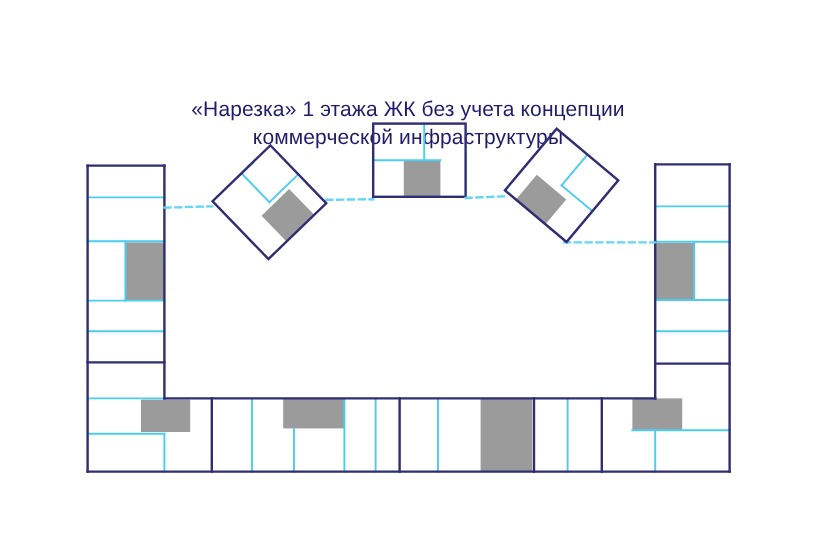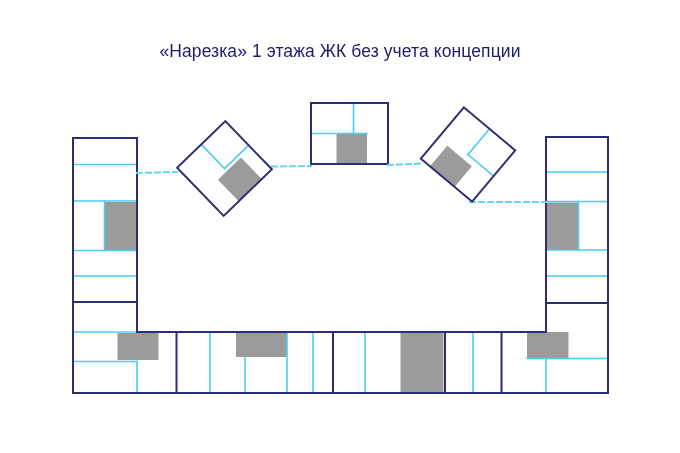--- a/index.html
+++ b/index.html
@@ -29,22 +29,23 @@
     left: 0;
     width: 680px;
     height: 453px;
   }
   svg { display: block; }
 </style>
 </head>
 <body>
 
 <div class="page" style="background: rgb(255, 255, 255);">
-  <div class="title" style="color: rgb(32, 28, 109);">
+  <div class="title" style="color: rgb(32, 28, 109); margin-top: 40px;">
     <div>«Нарезка» 1 этажа ЖК без учета концепции</div>
+    <div>коммерческой инфраструктуры</div>
   </div>
   <div class="diagram-wrap">
     <svg id="diagram-svg" width="680" height="453" viewBox="0 0 680 453" xmlns="http://www.w3.org/2000/svg">
         <rect x="104.5" y="202" width="32.5" height="48.5" fill="#9b9b9b"></rect>
         <rect x="546" y="202.5" width="32.5" height="47.5" fill="#9b9b9b"></rect>
         <rect x="117.5" y="333" width="41" height="27" fill="#9b9b9b"></rect>
         <rect x="236" y="332.5" width="51" height="24.5" fill="#9b9b9b"></rect>
         <rect x="400.5" y="332" width="43" height="61" fill="#9b9b9b"></rect>
         <rect x="527" y="332" width="41.5" height="26.5" fill="#9b9b9b"></rect>
         <rect x="336.5" y="133.5" width="30.5" height="30.5" fill="#9b9b9b"></rect>

